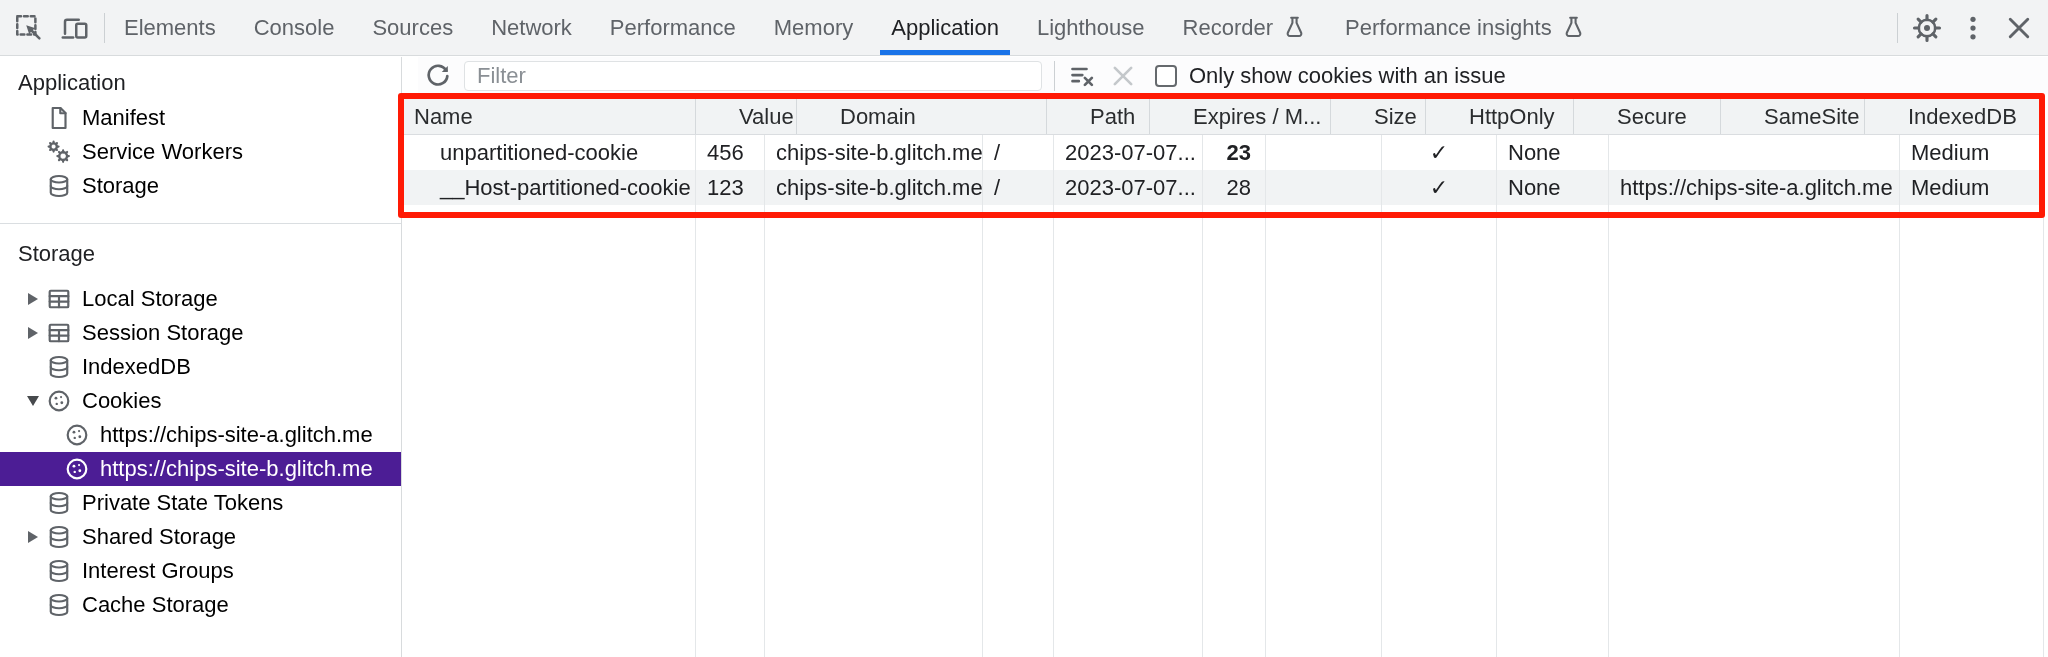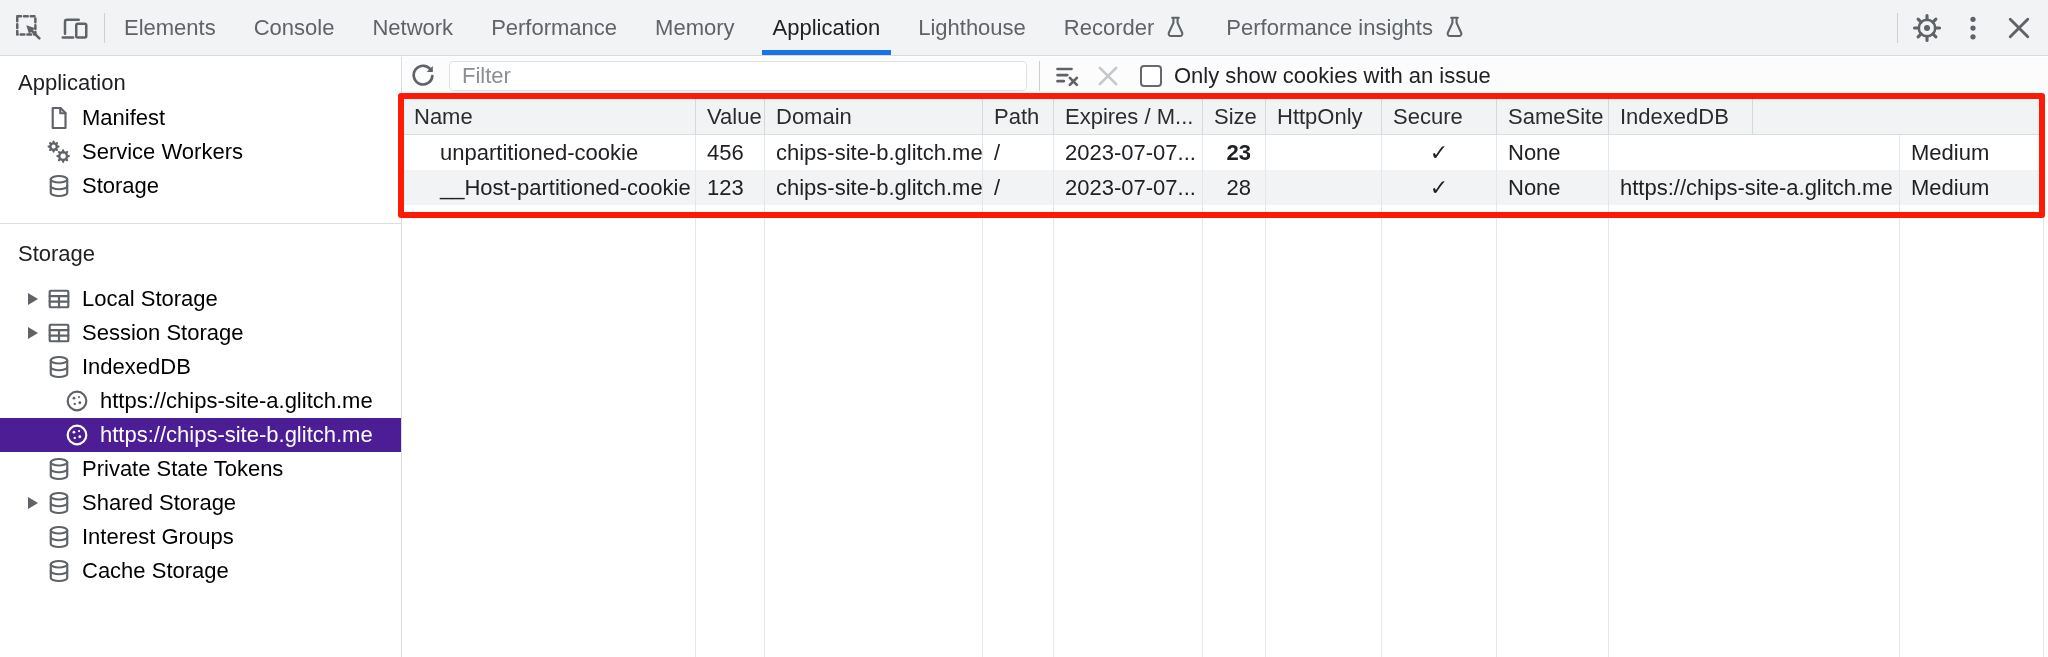--- a/index.html
+++ b/index.html
@@ -51,21 +51,21 @@
   .tri-r{ width:0; height:0; border-left:10px solid #5f6368; border-top:6px solid transparent; border-bottom:6px solid transparent; }
   .tri-d{ width:0; height:0; border-top:10px solid #474a4d; border-left:6px solid transparent; border-right:6px solid transparent; }
   .ticon{ width:26px; height:26px; margin:0 10px 0 4px; flex:none; color:#5f6368;
           display:flex; align-items:center; justify-content:center; }
   .row.selected{ background:#4c1d95; color:#fff; }
   .row.selected .ticon{ color:#fff; }
 
   
   .main{ position:absolute; top:57px; left:403px; right:0; bottom:0; background:#fff; }
   .toolbar{
-    position:absolute; top:0; left:0; right:0; height:37px;
+    position:absolute; top:0; left:15px; right:0; height:37px;
     display:flex; align-items:center; background:#fcfcfd;
   }
   .toolbar .tb-btn{ width:40px; height:36px; }
   .filter-input{
     width:578px; height:30px; margin-left:6px; border:1px solid #dfe2e4; border-radius:4px;
     padding:0 12px; font:inherit; font-size:22px; color:#202124; background:#fff; outline:none;
   }
   .filter-input::placeholder{ color:#8a8f94; }
   .toolbar .tb-divider{ margin:0 8px 0 12px; }
   .xdis{ color:#c4c8cb; }
@@ -74,21 +74,21 @@
     background:#fff; margin:0 12px 0 12px; flex:none; cursor:pointer;
   }
   .cb-label{ color:#202124; cursor:pointer;text-align:center; }
 
   
   .table{
     position:absolute; top:42px; left:0; width:1642px; bottom:0;
     display:flex; flex-direction:column;
   }
   .trow{ display:flex; flex:none; height:35px; }
-  .trow.head{ background:#f1f3f4; border-bottom:1px solid #dadde0; height:36px; }
+  .trow.head{ background:#f1f3f4; border-bottom:1px solid #dadde0; height:36px;gap:32px; }
   .tcell{
     height:100%; display:flex; align-items:center; padding:0 11px;
     border-right:1px solid #e4e7e9; overflow:hidden; white-space:nowrap; flex:none;
   }
   .trow.head .tcell{ border-right:1px solid #d5d9dc; color:#2a2c2e; }
   .trow.stripe{ background:#f1f3f4; }
   .trow.data .tcell.name-cell{ padding-left:37px; }
   .tcell.c-right{ justify-content:flex-end; padding-right:14px; }
   .tcell.c-center{ justify-content:center; }
   .trow.fill{ flex:1; height:auto; }
@@ -123,20 +123,23 @@
         </span>
       </button>
     </div>
   <div class="tb-divider"></div>
   <div class="tabs" id="tabs">
       <div class="tab">
         <span class="tab-label">Elements</span>
       </div>
       <div class="tab">
         <span class="tab-label">Console</span>
+      </div>
+      <div class="tab">
+        <span class="tab-label">Sources</span>
       </div>
       <div class="tab">
         <span class="tab-label">Network</span>
       </div>
       <div class="tab">
         <span class="tab-label">Performance</span>
       </div>
       <div class="tab">
         <span class="tab-label">Memory</span>
       </div>
@@ -261,20 +264,35 @@
         <div class="row">
           <span class="tw"></span>
           <span class="ticon">
             <svg width="26" height="26" viewBox="0 0 24 24" fill="none" stroke="currentColor" stroke-width="2" stroke-linecap="round" stroke-linejoin="round">
               <ellipse cx="12" cy="5.8" rx="7.6" ry="3" fill="none"></ellipse>
               <path d="M4.4 5.8v12.4c0 1.7 3.4 3 7.6 3s7.6-1.3 7.6-3V5.8" fill="none"></path>
               <path d="M4.4 12c0 1.7 3.4 3 7.6 3s7.6-1.3 7.6-3" fill="none"></path>
             </svg>
           </span>
           <span class="rlabel">IndexedDB</span>
+        </div>
+        <div class="row">
+          <span class="tw">
+            <span class="tri-d"></span>
+          </span>
+          <span class="ticon">
+            <svg width="26" height="26" viewBox="0 0 24 24" fill="none" stroke="currentColor" stroke-width="2" stroke-linecap="round" stroke-linejoin="round">
+              <circle cx="12" cy="12" r="8.6" fill="none"></circle>
+              <circle cx="9.2" cy="9.4" r="1.3" fill="currentColor" stroke="none"></circle>
+              <circle cx="14.6" cy="13.6" r="1.3" fill="currentColor" stroke="none"></circle>
+              <circle cx="9.9" cy="14.7" r="1.1" fill="currentColor" stroke="none"></circle>
+              <circle cx="13.9" cy="8.4" r="1" fill="currentColor" stroke="none"></circle>
+            </svg>
+          </span>
+          <span class="rlabel">Cookies</span>
         </div>
         <div class="row child">
           <span class="tw"></span>
           <span class="ticon">
             <svg width="26" height="26" viewBox="0 0 24 24" fill="none" stroke="currentColor" stroke-width="2" stroke-linecap="round" stroke-linejoin="round">
               <circle cx="12" cy="12" r="8.6" fill="none"></circle>
               <circle cx="9.2" cy="9.4" r="1.3" fill="currentColor" stroke="none"></circle>
               <circle cx="14.6" cy="13.6" r="1.3" fill="currentColor" stroke="none"></circle>
               <circle cx="9.9" cy="14.7" r="1.1" fill="currentColor" stroke="none"></circle>
               <circle cx="13.9" cy="8.4" r="1" fill="currentColor" stroke="none"></circle>

